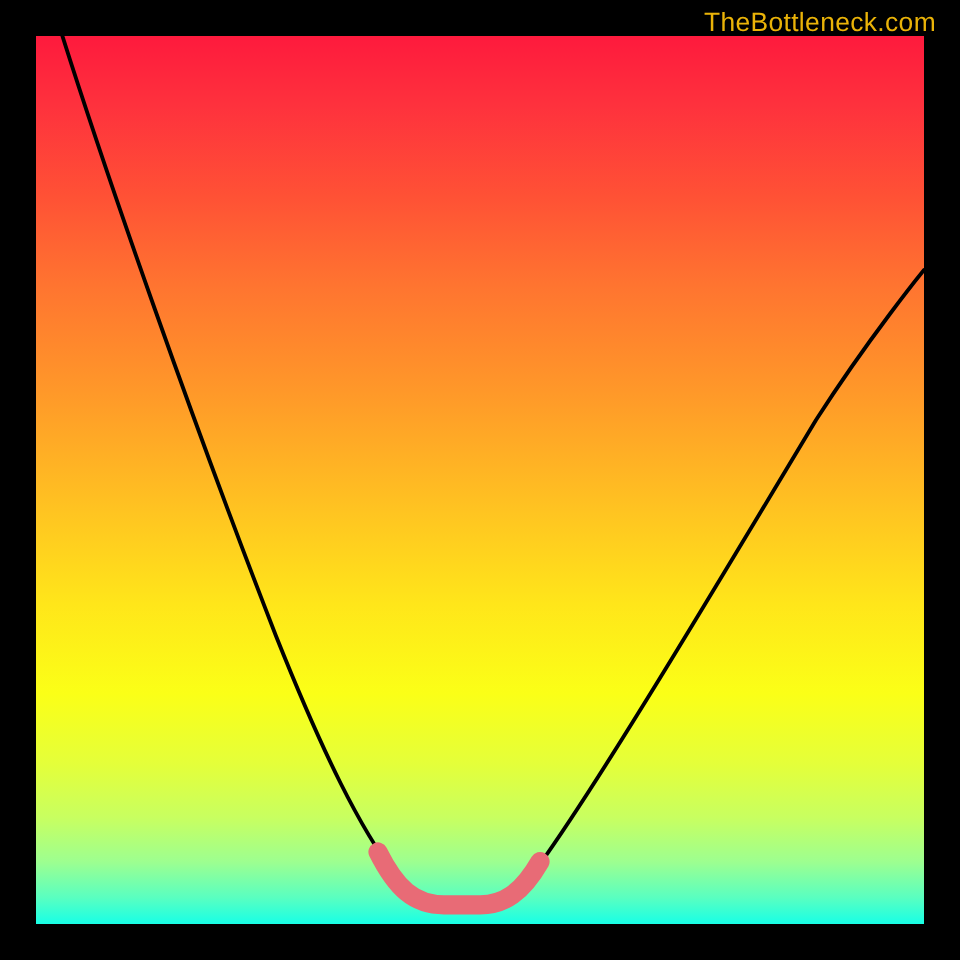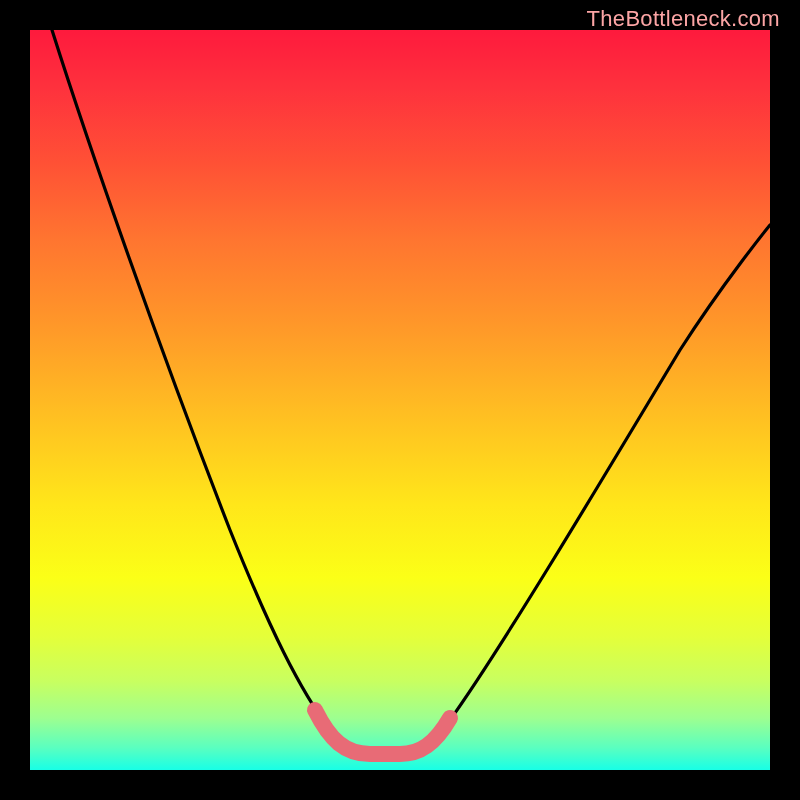--- a/index.html
+++ b/index.html
@@ -14,21 +14,21 @@
   .outer {
     width: 800px;
     height: 800px;
     background: #000;
     position: relative;
   }
   .watermark {
     position: absolute;
     top: 6px;
     right: 20px;
-    color: #fca5a5;
+    color: #eab308;
     font-size: 22px;
     font-weight: 500;
     letter-spacing: 0.3px;
     z-index: 5;
   }
   .plot {
     position: absolute;
     left: 30px;
     top: 30px;
     width: 740px;

